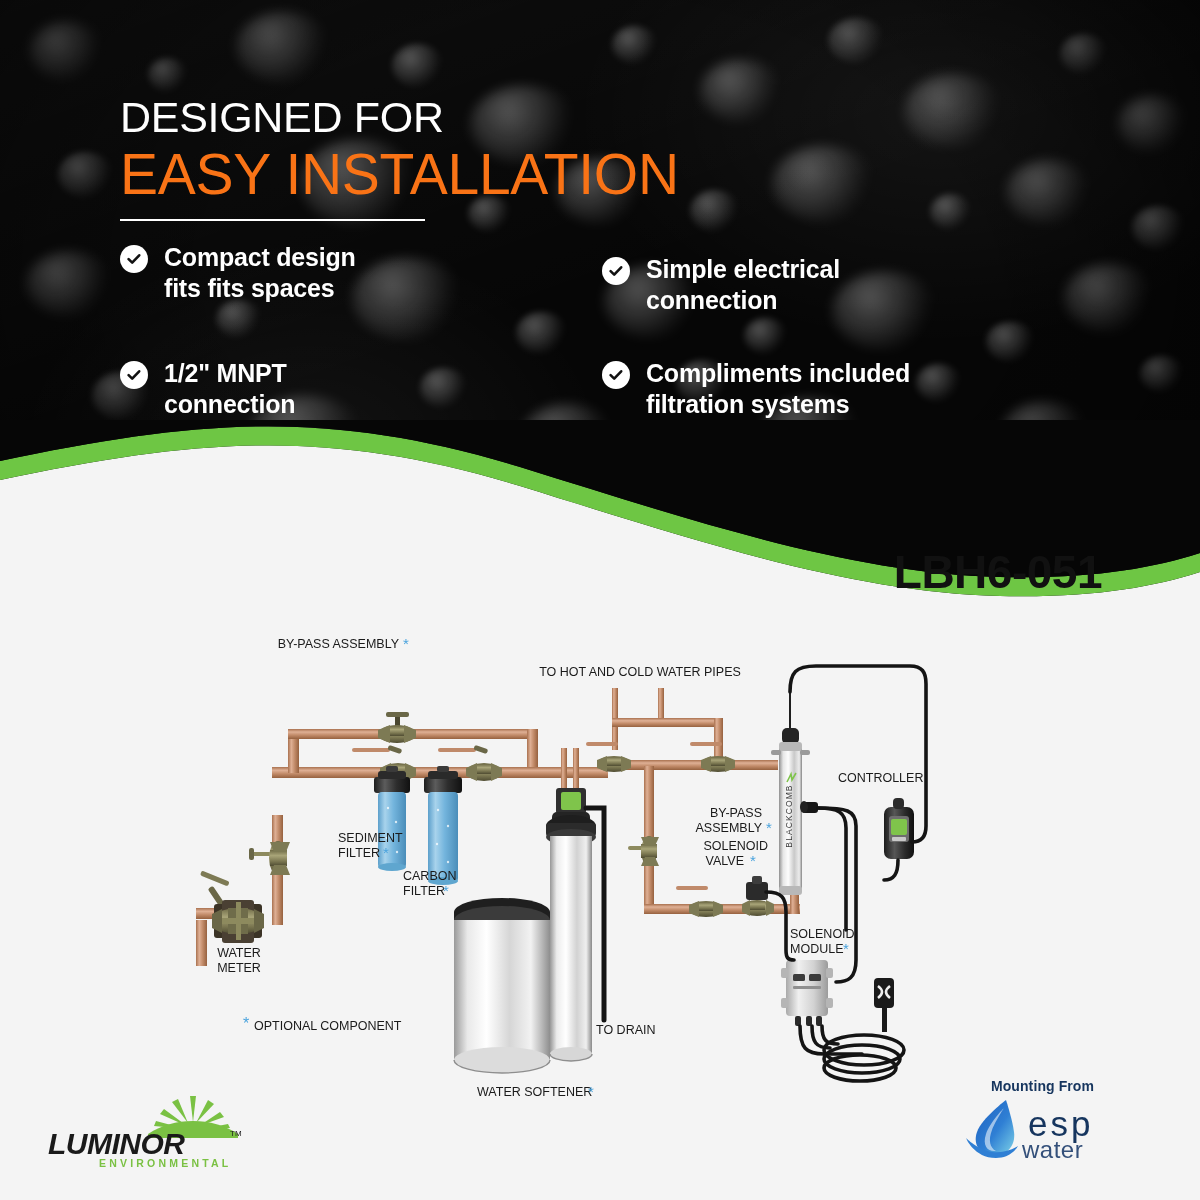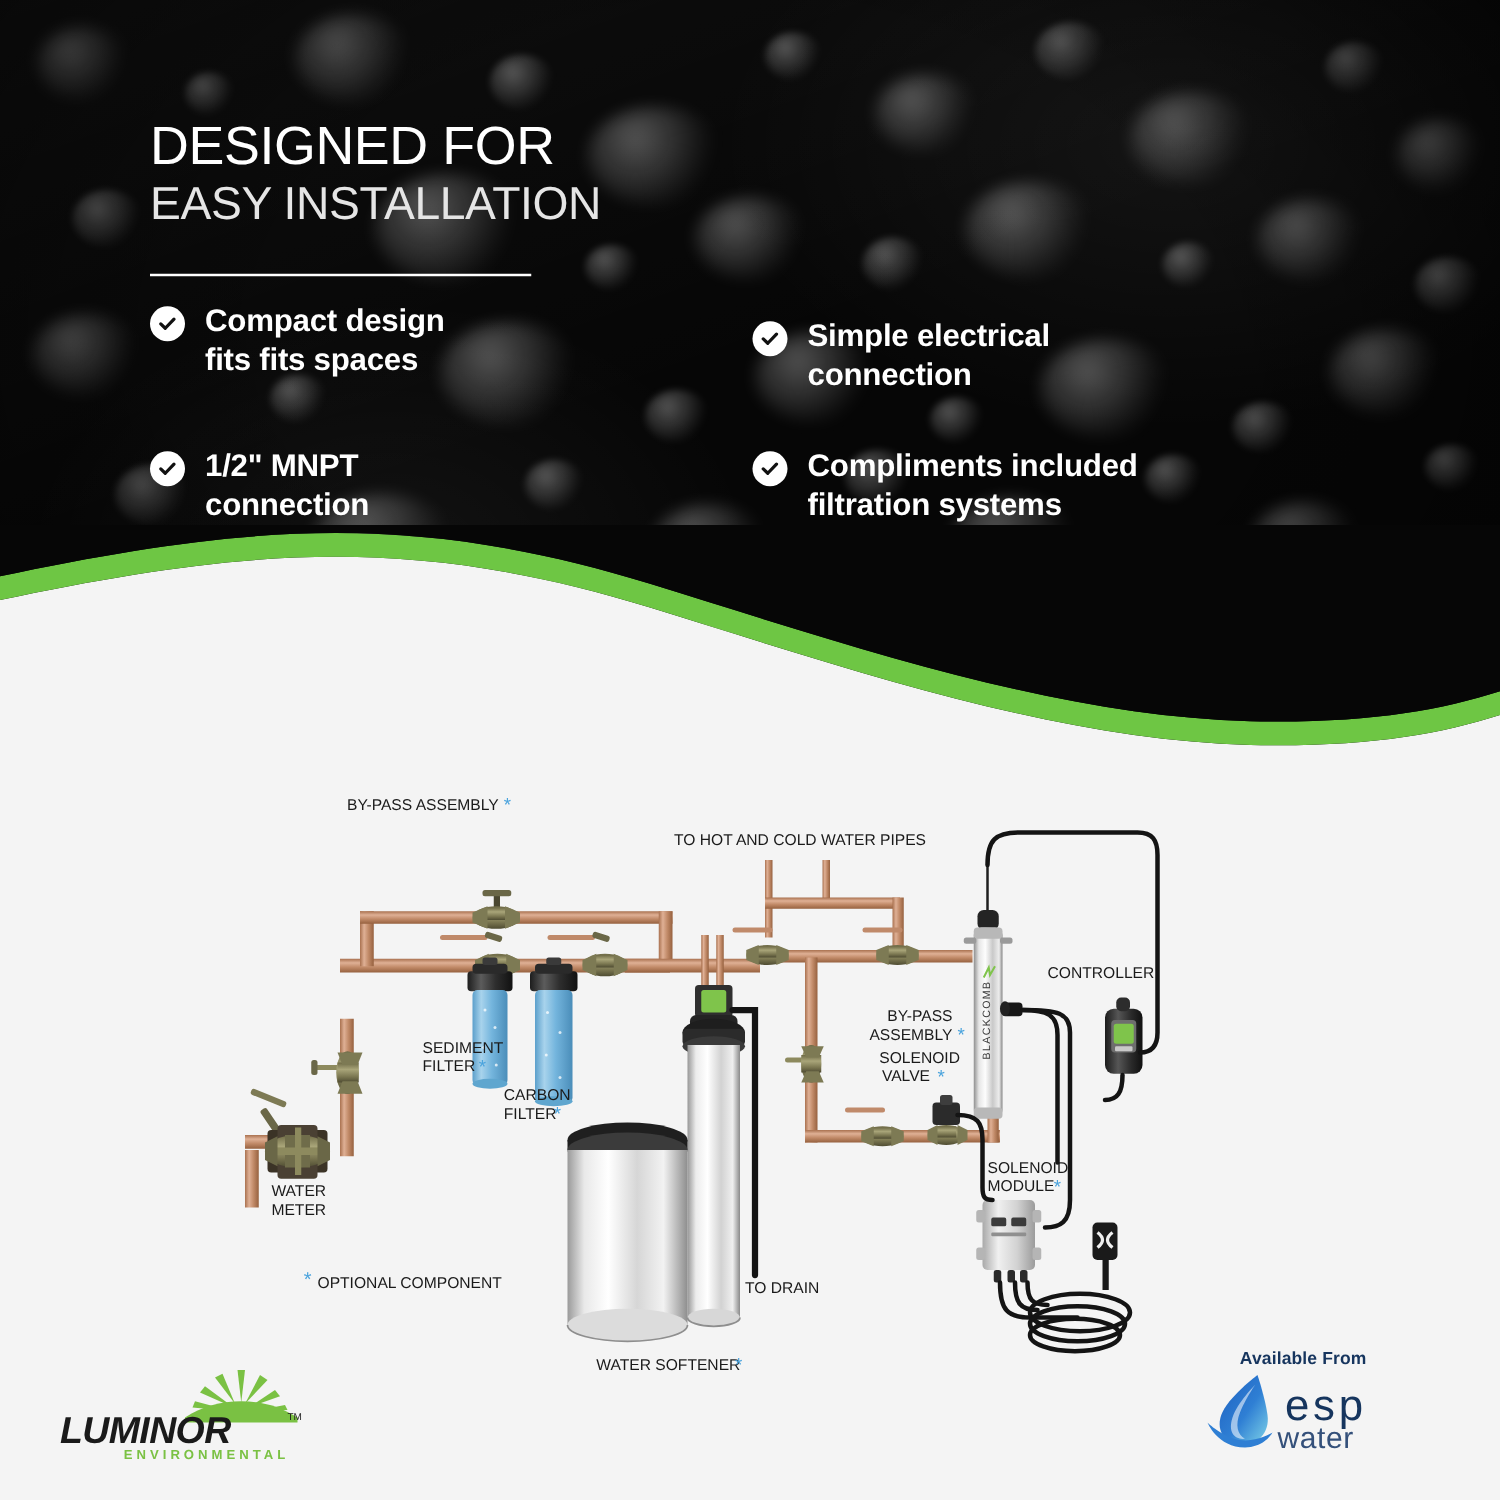--- a/index.html
+++ b/index.html
@@ -40,21 +40,21 @@
   
   #wave { position:absolute; left:0; top:420px; width:1200px; height:220px; }
 
   
   #headline { position:absolute; left:120px; top:93px; z-index:6; }
   #headline .l1, #headline .l2 {
     font-weight:normal; font-size:43px; letter-spacing:-.3px;
     line-height:1.14; white-space:nowrap;
   }
   #headline .l1 { color:#ffffff; }
-  #headline .l2 { color:#e5e5e5; font-size:37px; }
+  #headline .l2 { color:#f97316; font-size:57px; }
   #rule {
     position:absolute; left:120px; top:219px; width:305px; height:2px;
     background:#ffffff; z-index:6;
   }
 
   #features {
     position:absolute; left:120px; top:242px; width:950px; z-index:6;
     display:grid; grid-template-columns:468px 468px; gap:0 14px;
   }
   .feat { display:flex; align-items:flex-start; margin-bottom:42px; }
@@ -189,20 +189,21 @@
       <span class="chk">
         <svg width="16" height="16" viewBox="0 0 16 16">
             <path d="M2.6 8.1 L6.2 11.6 L13.2 4.3" stroke="#111" stroke-width="2.6" fill="none" stroke-linecap="round" stroke-linejoin="round"></path>
           </svg>
       </span>
       <span class="txt">Compliments included
 filtration systems</span>
     </div>
   </div>
 
+  <div id="model">LBH6-051</div>
 </section>
 
 <svg id="diagram" viewBox="0 0 1200 500">
   <defs>
     <linearGradient id="cuH" x1="0" y1="0" x2="0" y2="1">
       <stop offset="0%" stop-color="#a9714f"></stop>
       <stop offset="30%" stop-color="#dfb095"></stop>
       <stop offset="62%" stop-color="#c18a68"></stop>
       <stop offset="100%" stop-color="#96613f"></stop>
     </linearGradient>
@@ -543,21 +544,21 @@
     <path d="M110,34 L142,37 L112,29 Z"></path>
     <path d="M184,32 L158,37 L186,36 Z"></path>
   </g>
   <path d="M104,42 C118,33 132,29 149,29 C166,29 180,33 194,42 L194,46 L104,46 Z" fill="#7ac143"></path>
   <text x="4" y="62" font-size="30" font-weight="bold" font-style="italic" fill="#1a1a1a" letter-spacing="-0.5">LUMINOR</text>
   <text x="186" y="44" font-size="8" fill="#1a1a1a">TM</text>
   <text x="55" y="75" font-size="10.5" font-weight="bold" fill="#7ac143" letter-spacing="3.2">ENVIRONMENTAL</text>
 </svg>
 
 <div id="esp">
-  <div class="avail">Available From</div>
+  <div class="avail">Mounting From</div>
   <svg viewBox="0 0 165 66" width="165" height="66">
     <defs>
       <linearGradient id="dropg" x1="0" y1="0" x2="1" y2="1">
         <stop offset="0%" stop-color="#1d5fbf"></stop>
         <stop offset="55%" stop-color="#2f7fd4"></stop>
         <stop offset="100%" stop-color="#7fd4e8"></stop>
       </linearGradient>
     </defs>
     <g>
       <path d="M46,4 C46,4 22,22 17,36 C12,50 22,60 34,60 C46,60 56,50 54,36 C52,22 46,4 46,4 Z" fill="url(#dropg)"></path>

